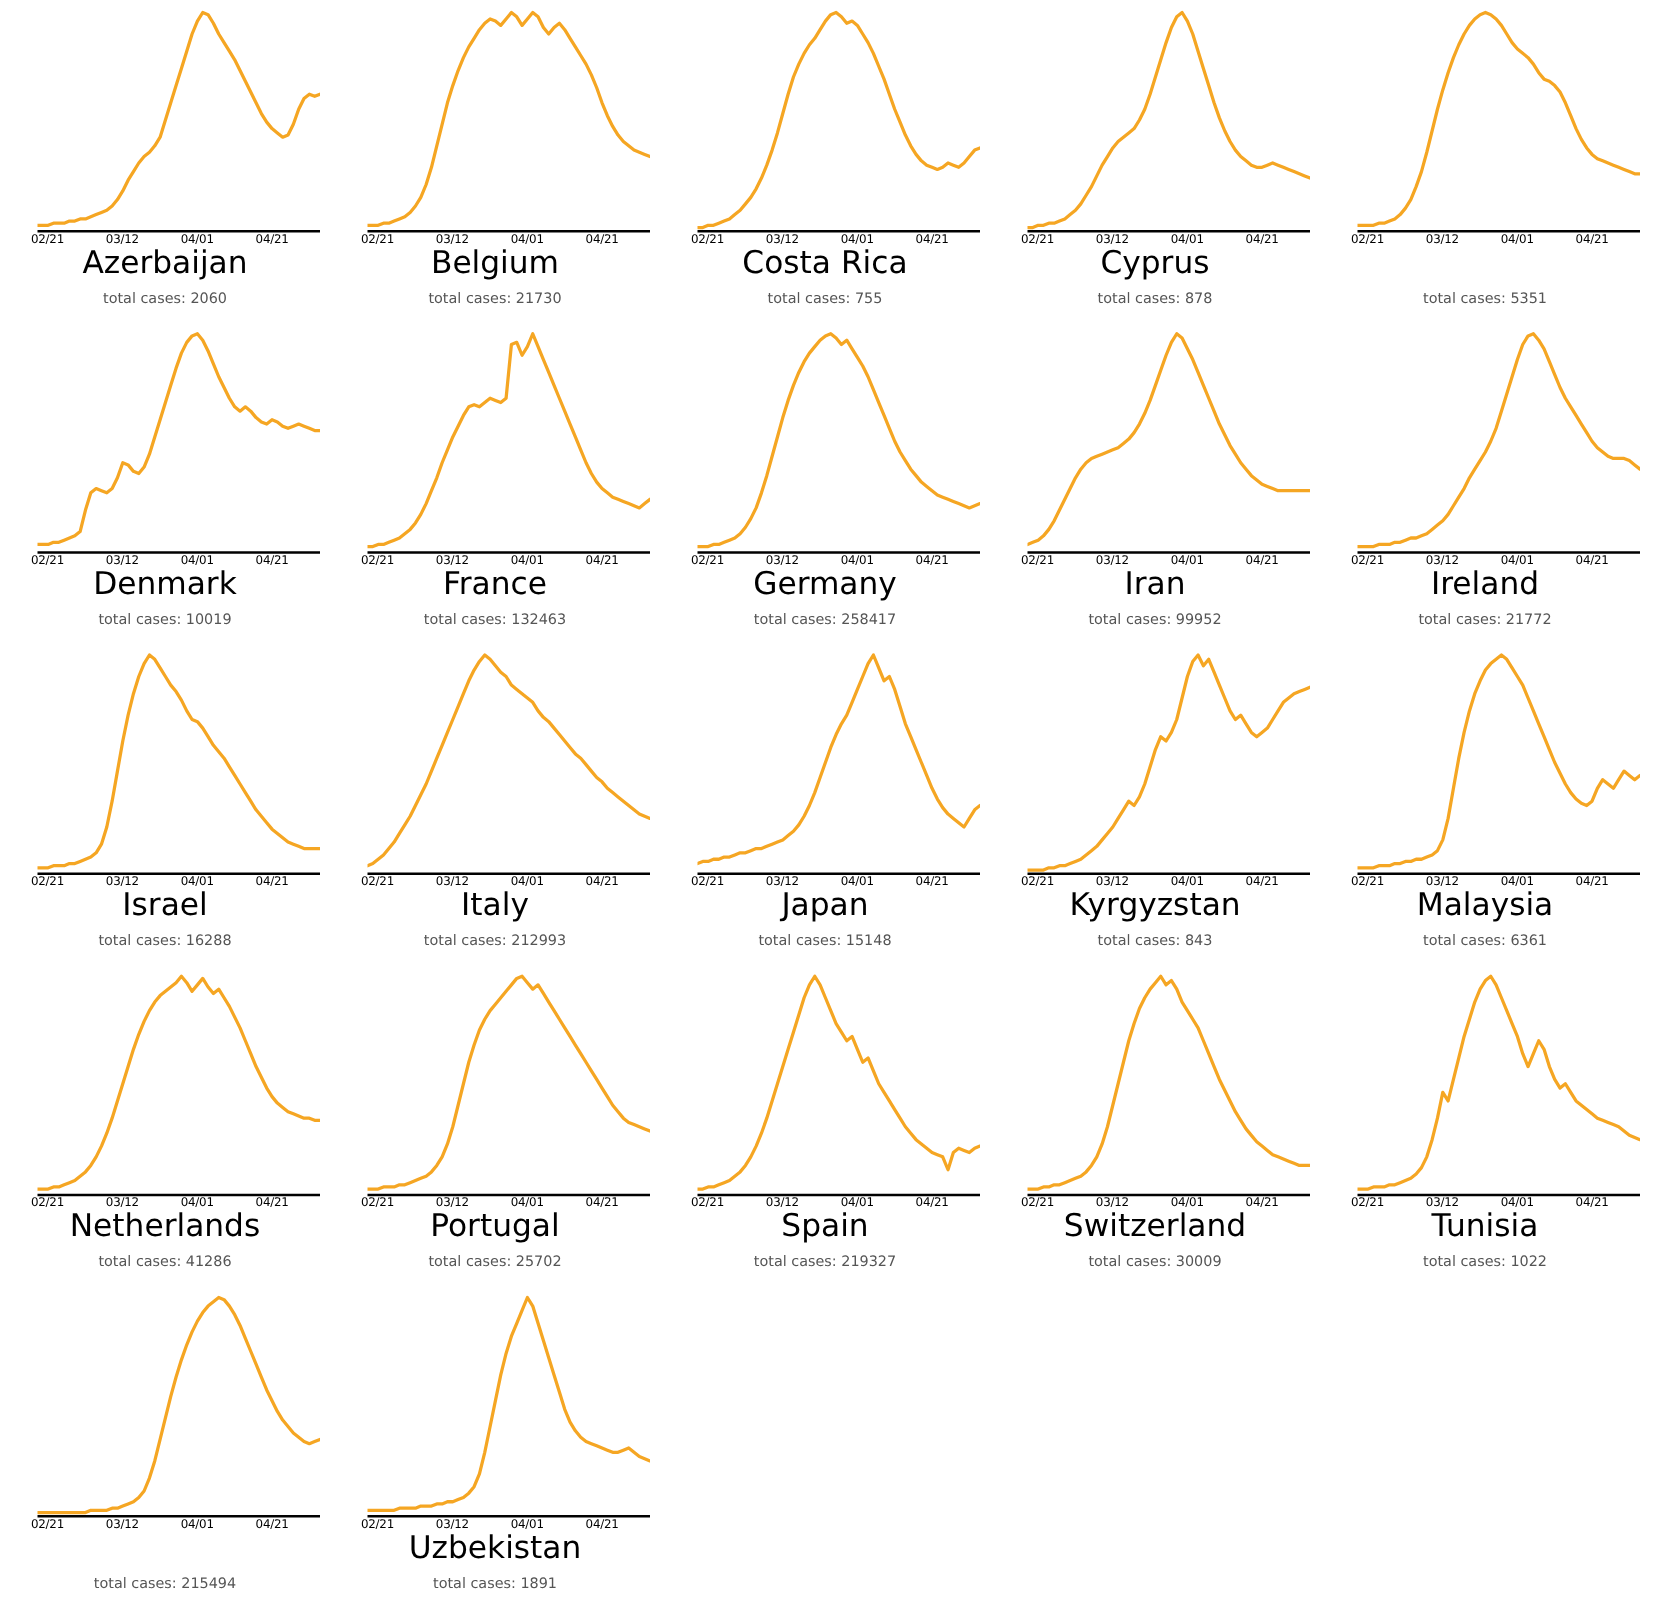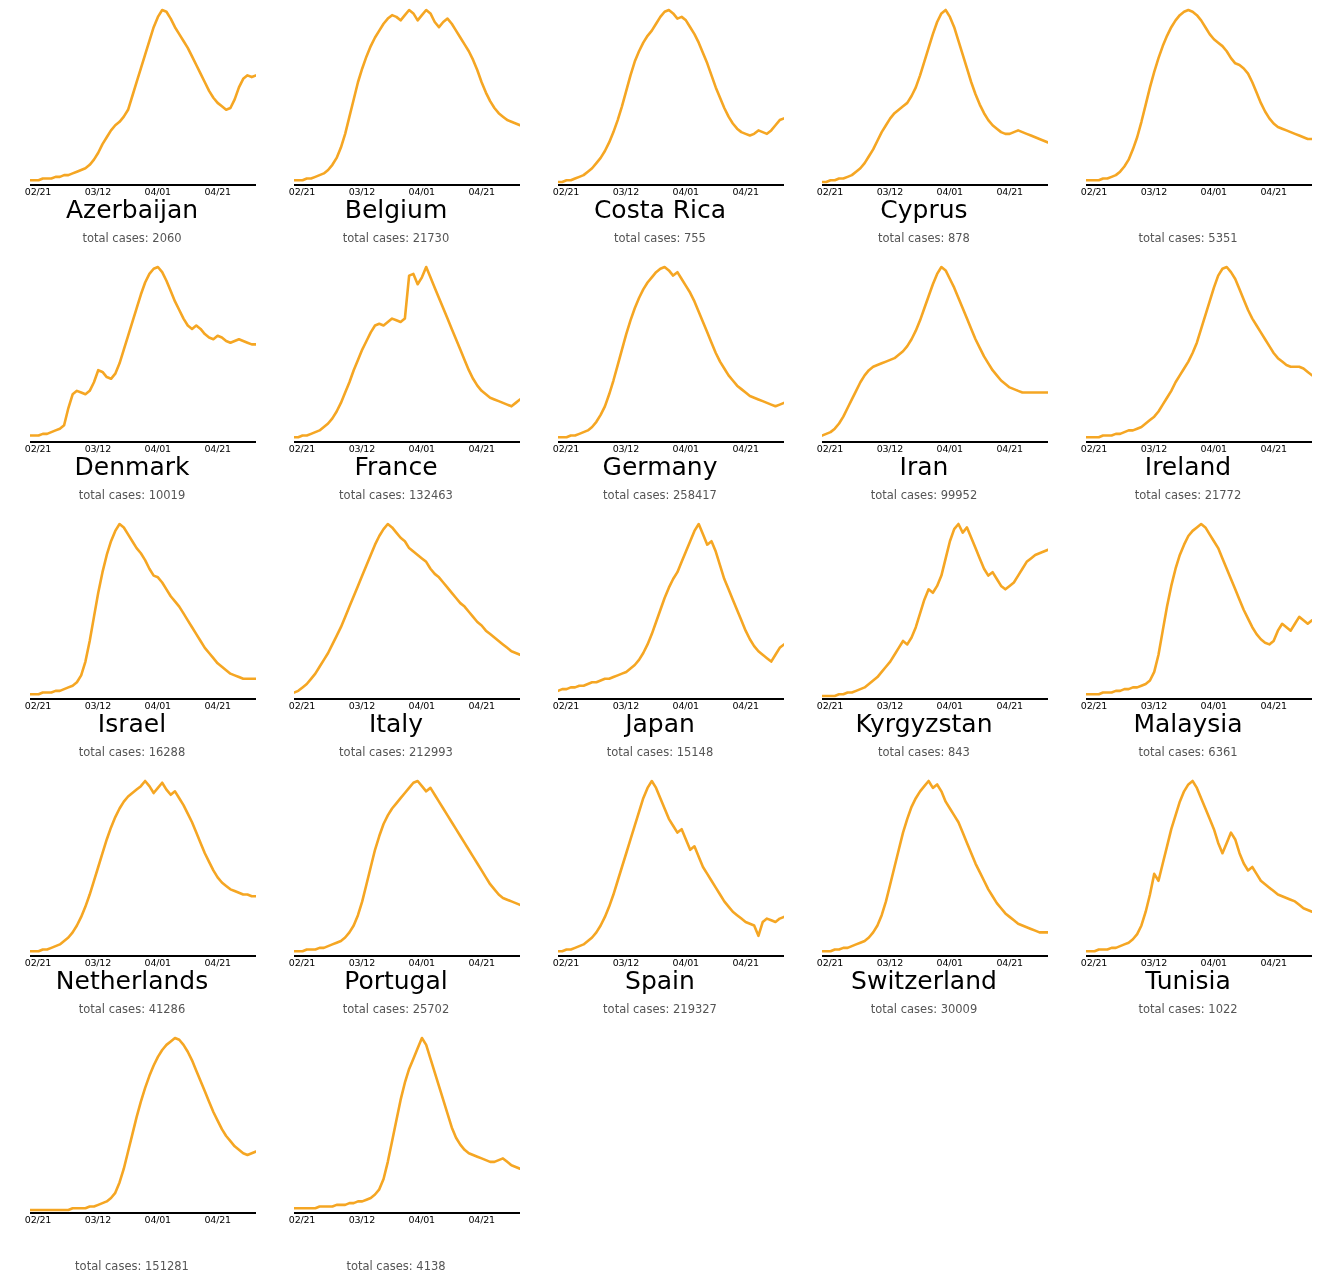--- a/index.html
+++ b/index.html
@@ -407,33 +407,34 @@
           <polyline fill="none" stroke="#F5A623" stroke-width="2.6" stroke-linejoin="round" stroke-linecap="round" points="0.00,176.00 4.26,176.00 8.53,176.00 12.79,176.00 17.06,176.00 21.32,176.00 25.58,176.00 29.85,176.00 34.11,176.00 38.38,176.00 42.64,174.28 46.91,174.28 51.17,174.28 55.43,174.28 59.70,172.56 63.96,172.56 68.23,170.84 72.49,169.12 76.75,167.40 81.02,163.96 85.28,158.80 89.55,148.48 93.81,134.72 98.08,117.52 102.34,100.32 106.60,83.12 110.87,67.64 115.13,53.88 119.40,41.84 123.66,31.52 127.92,22.92 132.19,16.04 136.45,10.88 140.72,7.44 144.98,4.00 149.25,5.72 153.51,10.88 157.77,17.76 162.04,26.36 166.30,36.68 170.57,47.00 174.83,57.32 179.09,67.64 183.36,77.96 187.62,86.56 191.89,95.16 196.15,102.04 200.42,107.20 204.68,112.36 208.94,115.80 213.21,119.24 217.47,120.96 221.74,119.24 226.00,117.52"></polyline>
         </svg>
       </div>
       <div class="axis-line" style="background: rgb(0, 0, 0);"></div>
       <div class="ticks">
         <span class="tick" style="left: 8px;">02/21</span>
         <span class="tick" style="left: 67.89px;">03/12</span>
         <span class="tick" style="left: 127.78px;">04/01</span>
         <span class="tick" style="left: 187.67px;">04/21</span>
       </div>
-      <div class="total">total cases: 151281</div>
+      <div class="total">total cases: 215494</div>
     </div>
     <div class="panel">
       <div class="plot">
         <svg width="226" height="178" viewBox="0 0 226 178">
           <polyline fill="none" stroke="#F5A623" stroke-width="2.6" stroke-linejoin="round" stroke-linecap="round" points="0.00,174.28 4.26,174.28 8.53,174.28 12.79,174.28 17.06,174.28 21.32,174.28 25.58,172.56 29.85,172.56 34.11,172.56 38.38,172.56 42.64,170.84 46.91,170.84 51.17,170.84 55.43,169.12 59.70,169.12 63.96,167.40 68.23,167.40 72.49,165.68 76.75,163.96 81.02,160.52 85.28,155.36 89.55,145.04 93.81,127.84 98.08,107.20 102.34,86.56 106.60,65.92 110.87,48.72 115.13,34.96 119.40,24.64 123.66,14.32 127.92,4.00 132.19,10.88 136.45,24.64 140.72,38.40 144.98,52.16 149.25,65.92 153.51,79.68 157.77,93.44 162.04,103.76 166.30,110.64 170.57,115.80 174.83,119.24 179.09,120.96 183.36,122.68 187.62,124.40 191.89,126.12 196.15,127.84 200.42,127.84 204.68,126.12 208.94,124.40 213.21,127.84 217.47,131.28 221.74,133.00 226.00,134.72"></polyline>
         </svg>
       </div>
       <div class="axis-line" style="background: rgb(0, 0, 0);"></div>
       <div class="ticks">
         <span class="tick" style="left: 8px;">02/21</span>
         <span class="tick" style="left: 67.89px;">03/12</span>
         <span class="tick" style="left: 127.78px;">04/01</span>
         <span class="tick" style="left: 187.67px;">04/21</span>
       </div>
-      <div class="total">total cases: 4138</div>
+      <div class="country">Uzbekistan</div>
+      <div class="total">total cases: 1891</div>
     </div>
     <div class="panel empty"></div>
     <div class="panel empty"></div>
     <div class="panel empty"></div>
   </div>
 
 </body></html>

